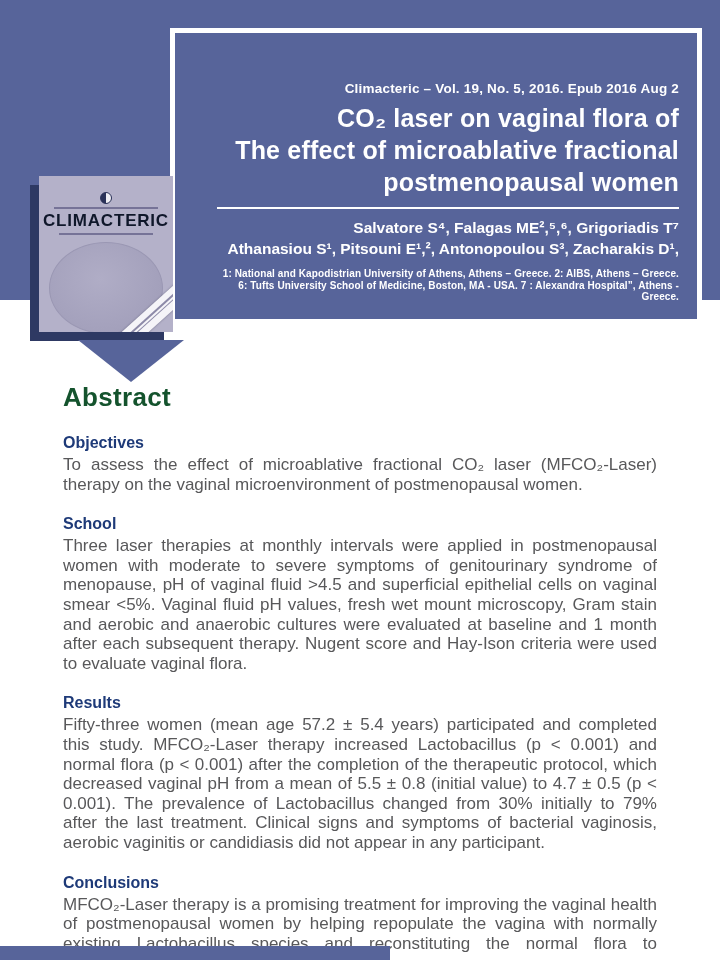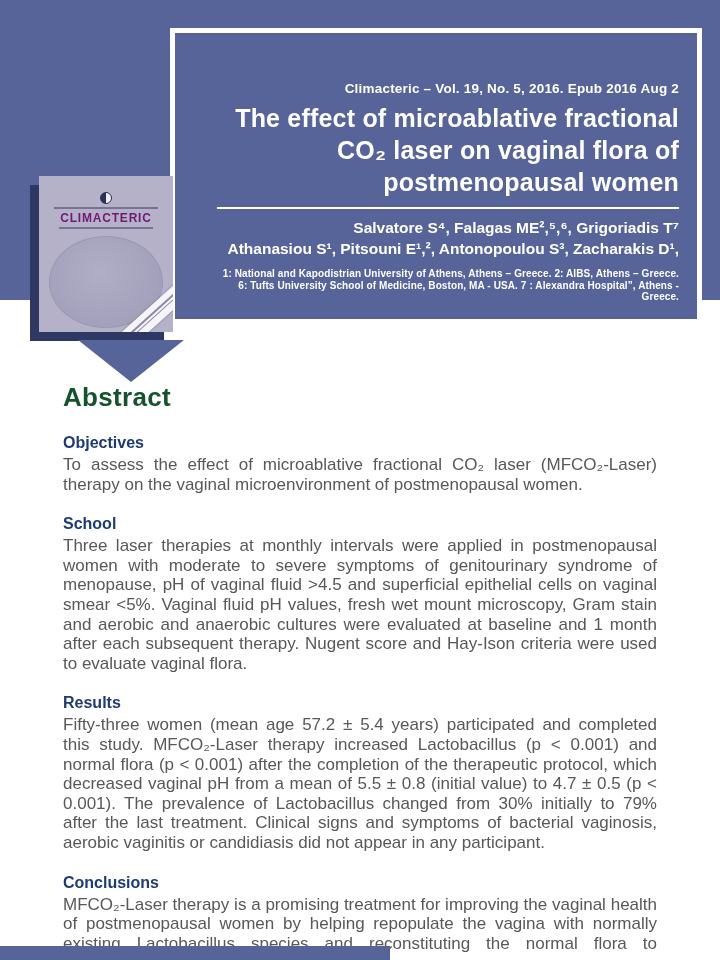--- a/index.html
+++ b/index.html
@@ -74,24 +74,24 @@
     border-radius: 50%;
     margin: 16px auto 3px auto;
     background: linear-gradient(90deg, #2a3158 50%, #efeef4 50%);
     border: 1px solid #2a3158;
   }
   .cover-line { height: 2px; background: rgba(67,63,110,0.55); margin: 0 auto; }
   .cover-line.top { width: 78%; margin-bottom: 2px; }
   .cover-line.bottom { width: 70%; margin-top: 2px; }
   .cover-title {
     text-align: center;
-    font-size: 12px;
+    font-size: 17px;
     font-weight: bold;
     letter-spacing: 0.8px;
-    color: #701a75;
+    color: #0f172a;
   }
   .cover-ellipse {
     width: 114px; height: 92px;
     margin: 7px auto 0 auto;
     border-radius: 50%;
     background: radial-gradient(ellipse at 45% 40%, #b0adc6 0%, #a5a2bd 60%, #9e9bb6 100%);
     border: 1px solid #9a97b3;
   }
   .cover-ribbon {
     position: absolute;
@@ -150,22 +150,22 @@
 </style>
 </head>
 <body>
 
 <div class="page">
 
   <div class="band">
     <div class="inner-box">
       <div class="journal-line">Climacteric – Vol. 19, No. 5, 2016. Epub 2016 Aug 2</div>
       <div class="paper-title">
+        <div>CO₂ laser on vaginal flora of</div>
         <div>The effect of microablative fractional</div>
-        <div>CO₂ laser on vaginal flora of</div>
         <div>postmenopausal women</div>
       </div>
       <hr class="title-rule">
       <div class="authors">
         <div>Salvatore S⁴, Falagas ME²,⁵,⁶, Grigoriadis T⁷</div>
         <div>Athanasiou S¹, Pitsouni E¹,², Antonopoulou S³, Zacharakis D¹,</div>
       </div>
       <div class="affiliations">
         <div>1: National and Kapodistrian University of Athens, Athens – Greece. 2: AIBS, Athens – Greece.</div>
         <div>6: Tufts University School of Medicine, Boston, MA - USA. 7 : Alexandra Hospital”, Athens - Greece.</div>

